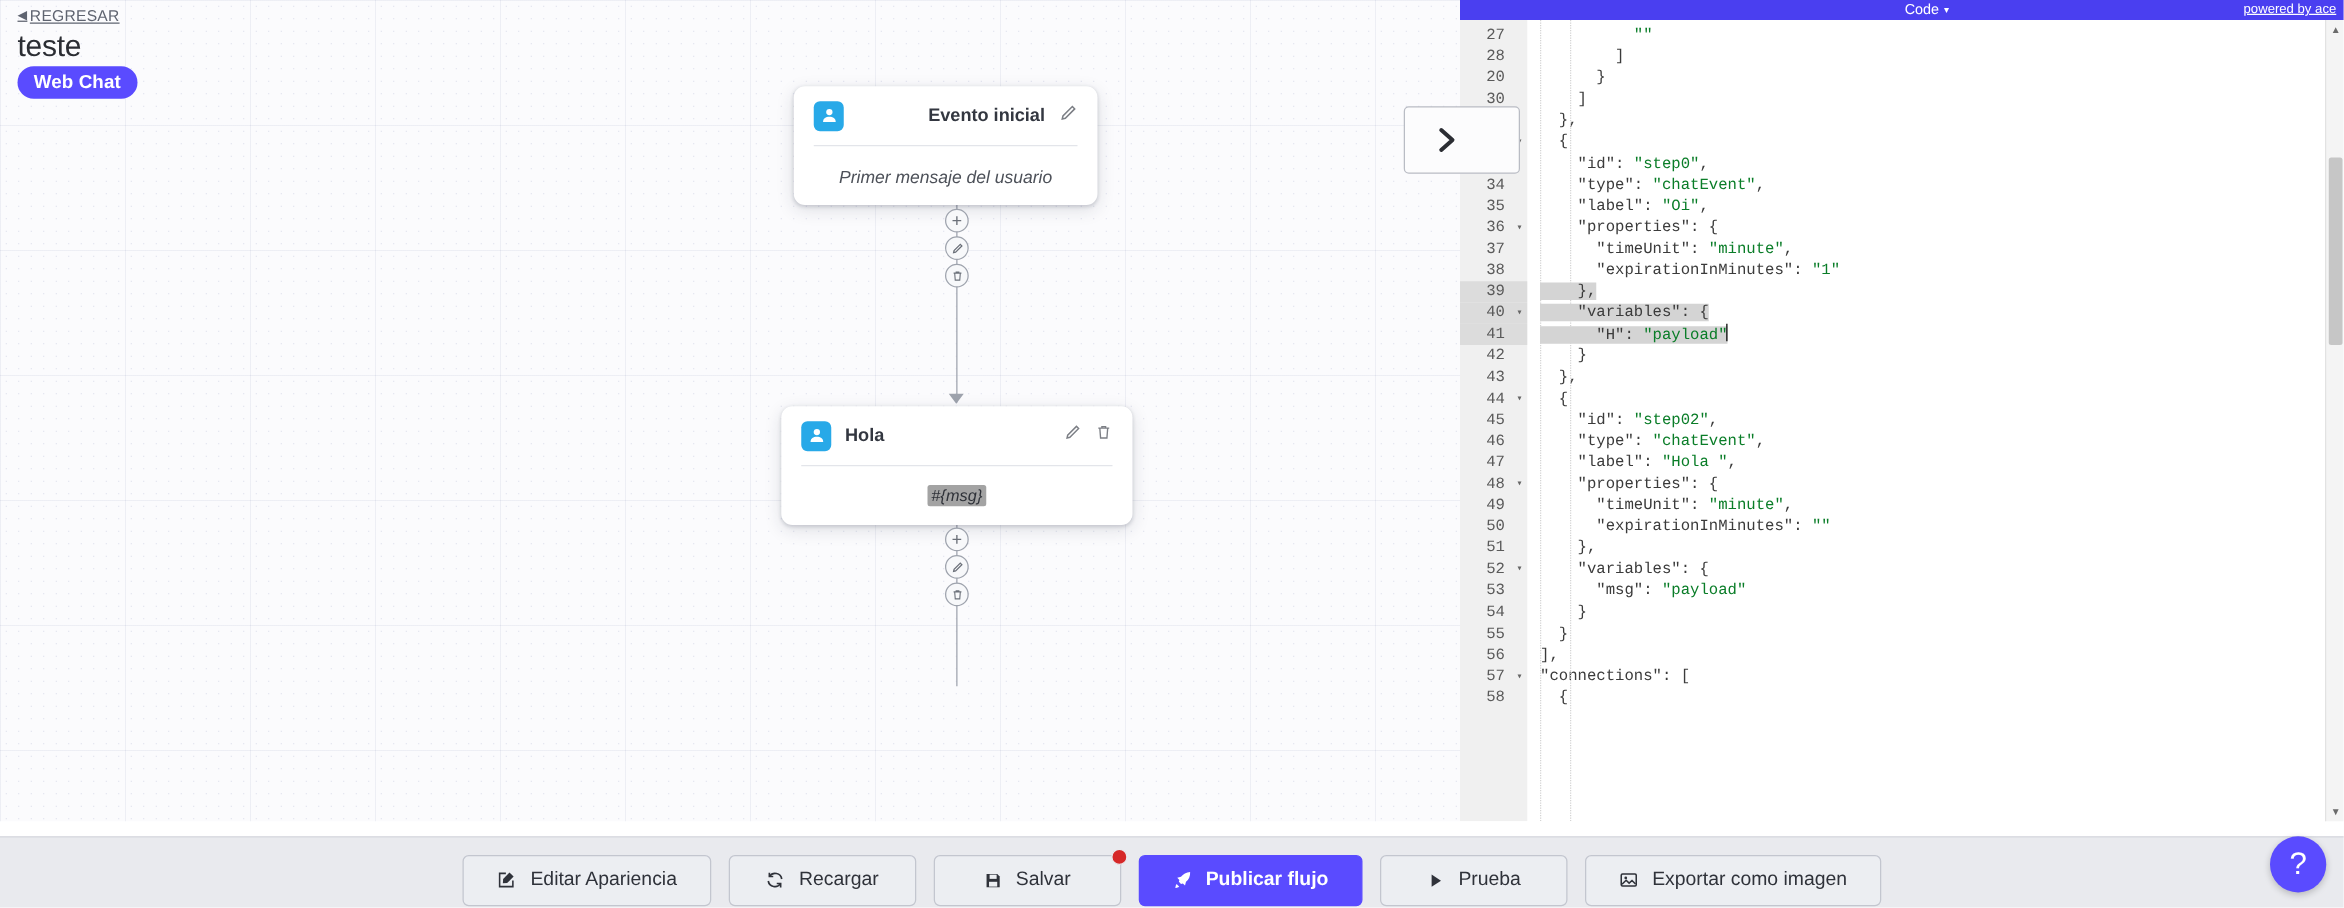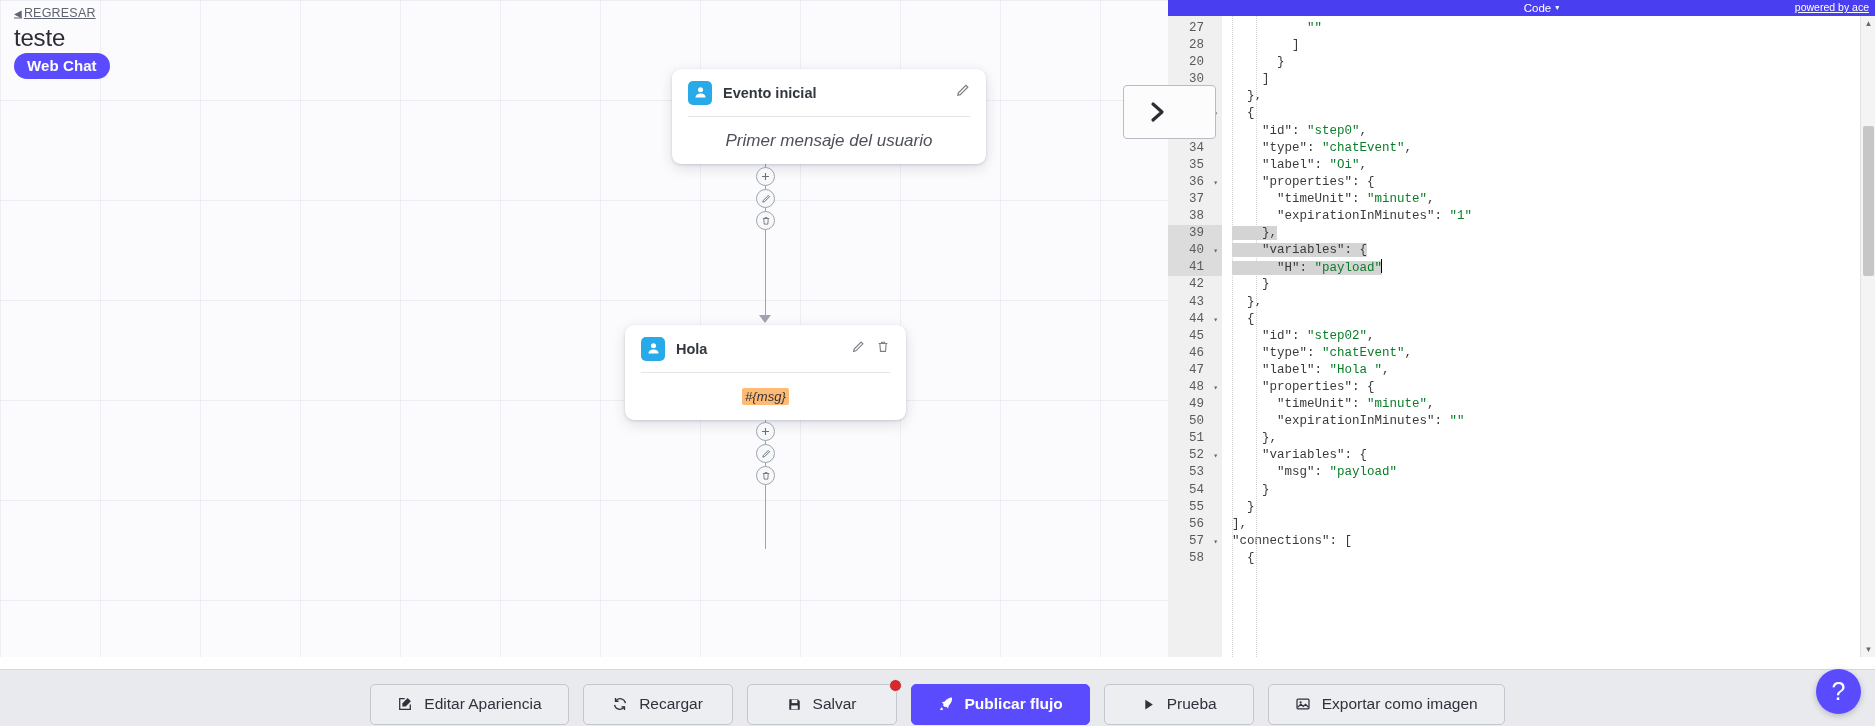--- a/index.html
+++ b/index.html
@@ -78,25 +78,25 @@
     flex: 1 1 auto; white-space: nowrap; overflow: hidden;
   }
   .node-acts { display: flex; align-items: center; gap: 11px; flex: 0 0 auto; }
   .icn-btn { cursor: pointer; display: block; opacity: .72; }
 
   .node-body {
     height: 47px; display: flex; align-items: center;
     justify-content: center; position: relative;
   }
   .node-sub {
-    font-size: 17px; color: #4d5159; font-style: italic;
+    font-size: 14px; color: #4d5159; font-style: italic;
   }
   .var-chip {
     font-size: 13px; color: #2e3138; font-style: italic;
-    background: #fdba74; padding: 1px 3px; border-radius: 2px;
+    background: #a3a3a3; padding: 1px 3px; border-radius: 2px;
     letter-spacing: .1px;
   }
 
   
   .conn-line {
     position: absolute; width: 1px;
     background: #9ea3ad;
   }
   .conn-arrow {
     position: absolute;
@@ -279,21 +279,21 @@
       <span class="back-chev">◀</span>
       <span>REGRESAR</span>
     </div>
 
     <div class="flow-title">teste</div>
     <div class="chan-badge">Web Chat</div>
 
     <div class="conn-line" style="left:765px; top:164px; height:158px;"></div>
     <div class="conn-arrow" style="left:759px; top:315px;"></div>
 
-    <div class="node" style="left:672px; top:69px; width:314px;">
+    <div class="node" style="left:635px; top:69px; width:243px;text-align:right;">
       <div class="node-head">
         <span class="node-icon">
           <svg width="15" height="15" viewBox="0 0 16 16" fill="#fff">
             <circle cx="8" cy="5" r="2.7"></circle>
             <path d="M2.6 13.4c0-3 2.4-4.4 5.4-4.4s5.4 1.4 5.4 4.4z"></path>
           </svg>
         </span>
         <span class="node-title">Evento inicial</span>
         <span class="node-acts">
           <span class="icn-btn">

